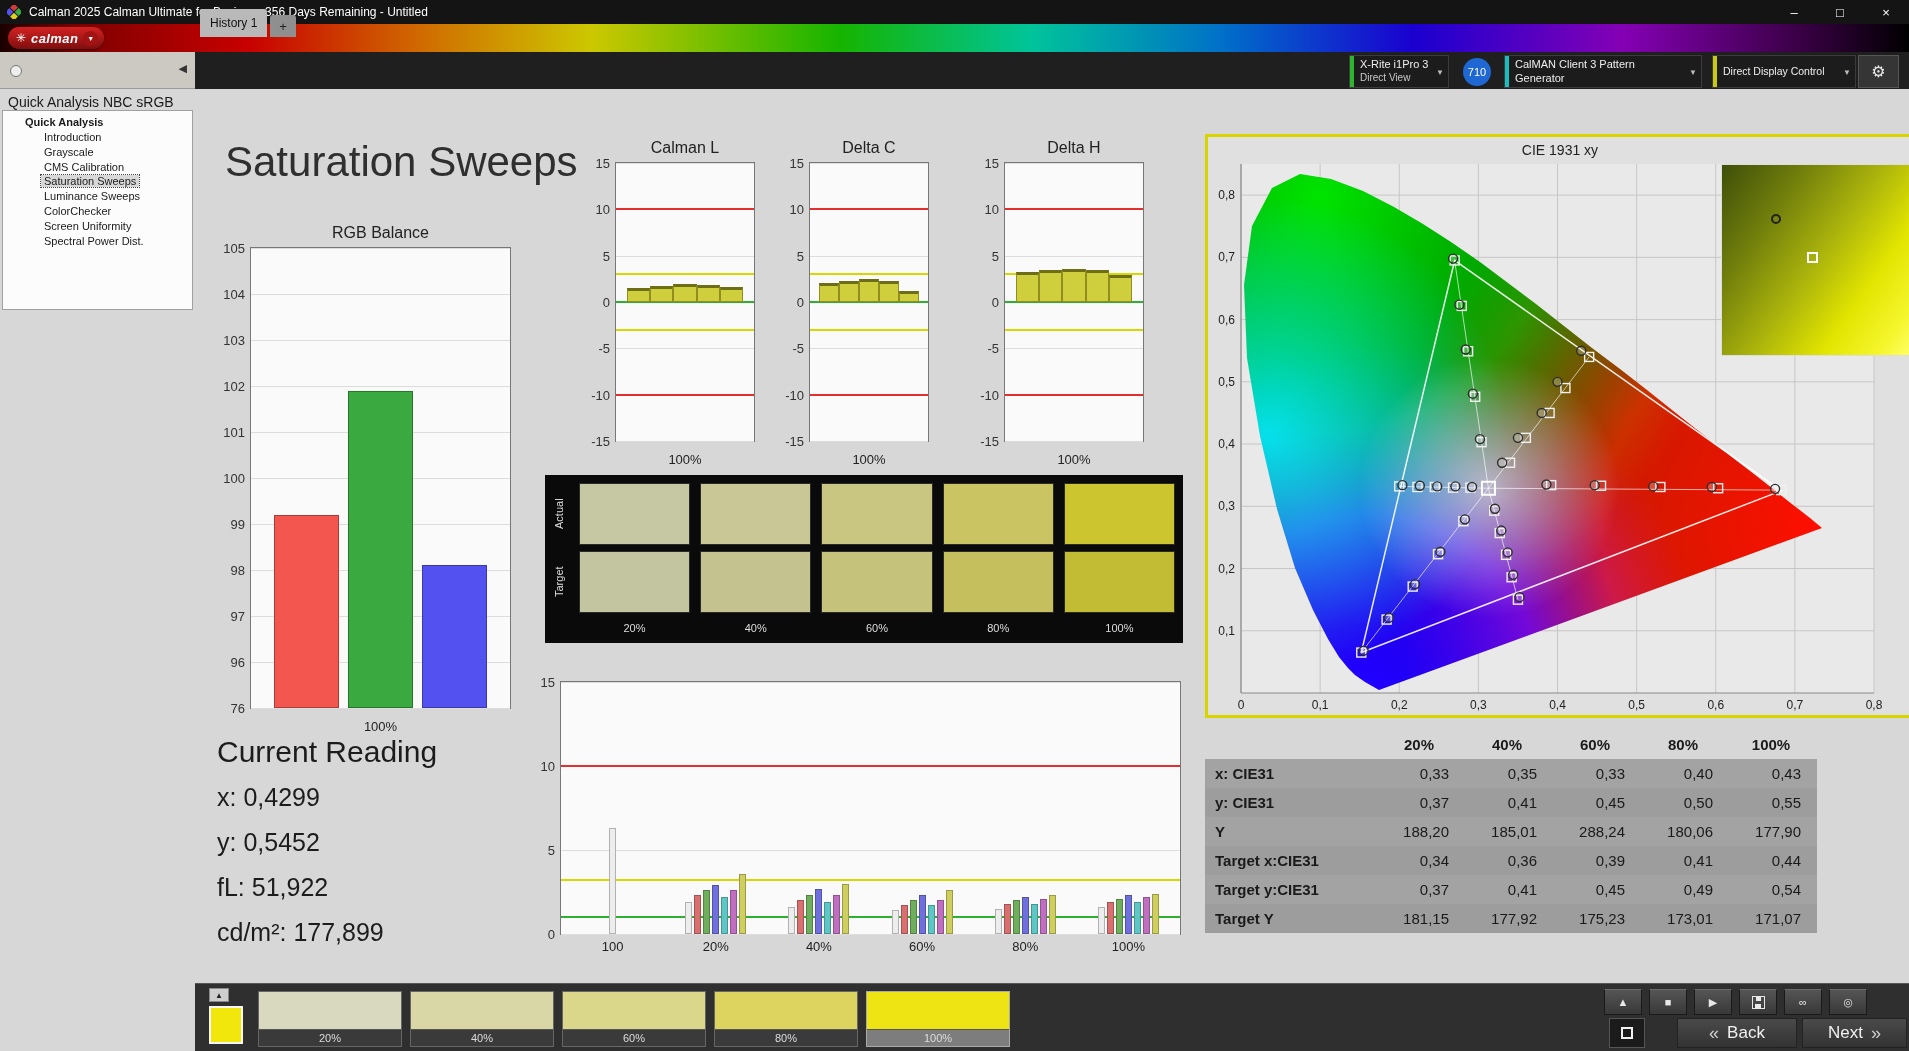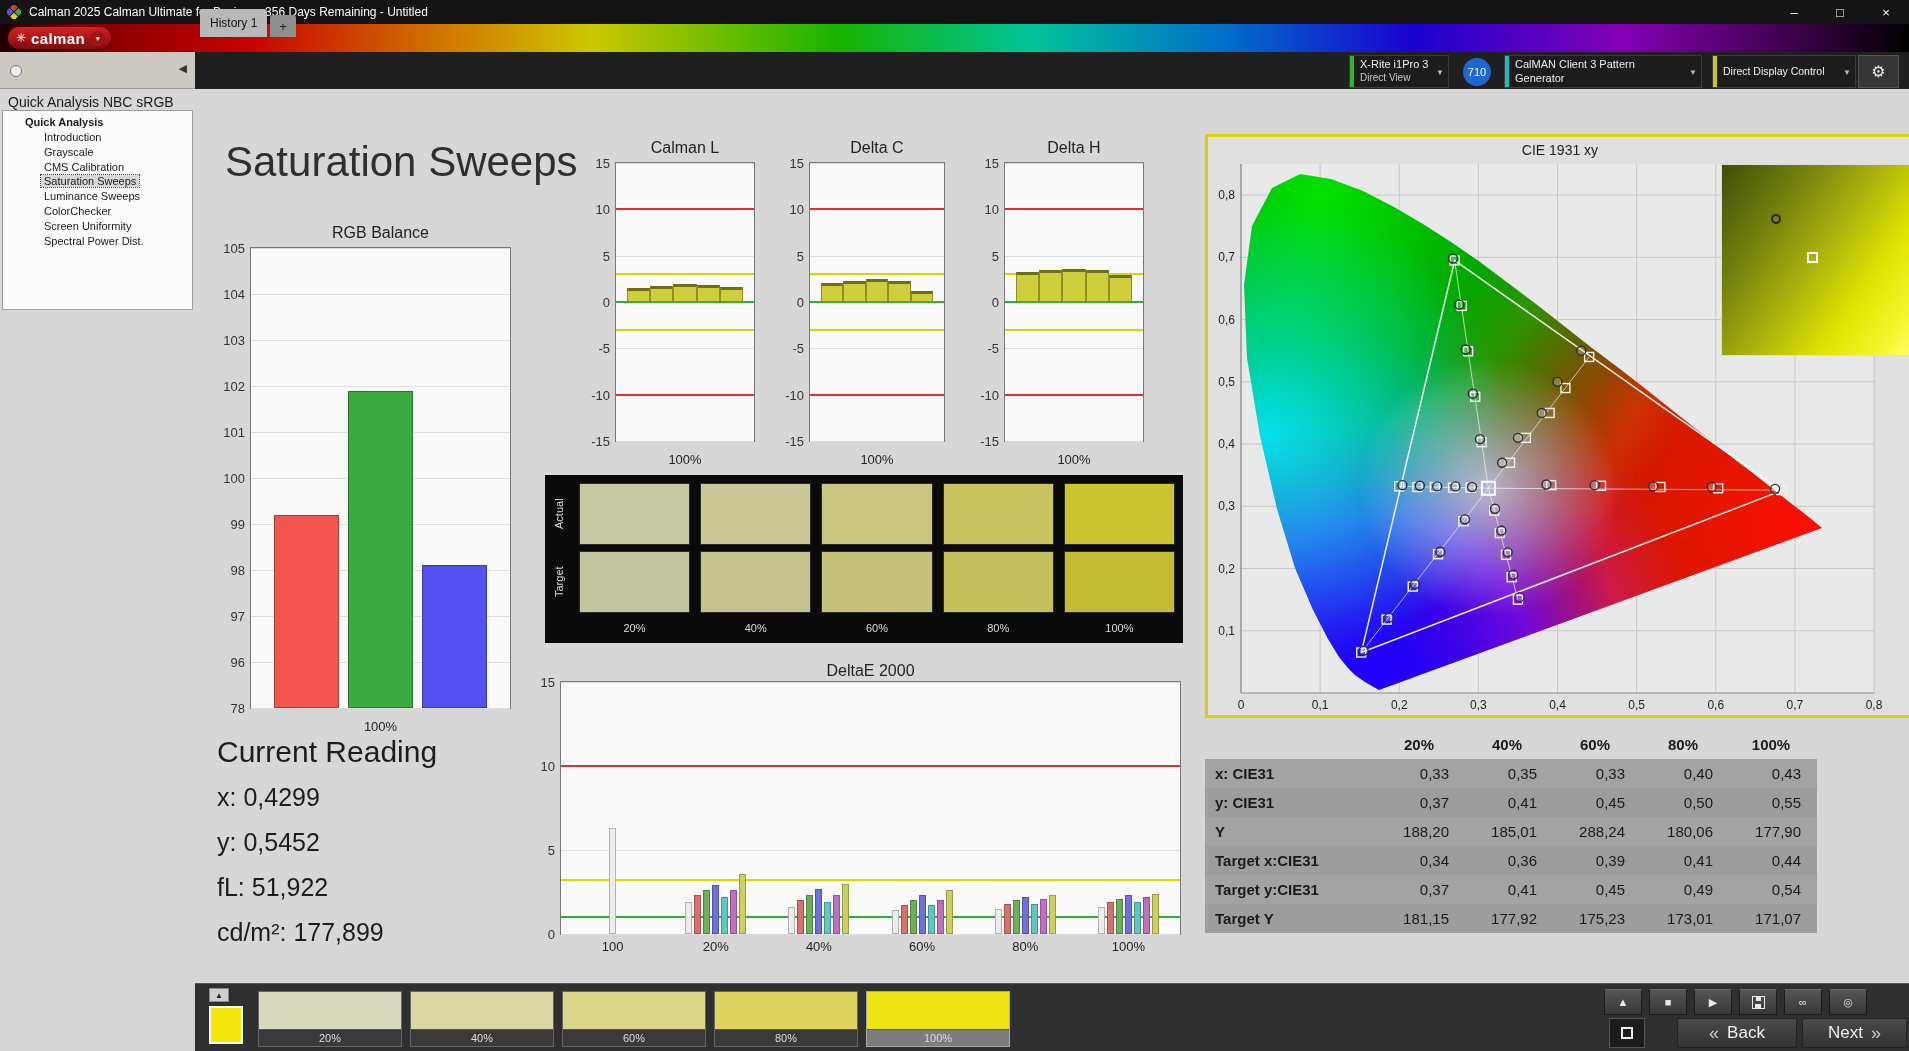--- a/index.html
+++ b/index.html
@@ -9,21 +9,21 @@
 
 .titlebar{left:0;top:0;width:1909px;height:24px;background:#141414;color:#fff;display:flex;align-items:center;}
 .t-icon{width:14px;height:14px;margin:0 8px 0 7px;flex:0 0 auto;}
 .t-text{font-size:12px;white-space:nowrap;}
 .win-btns{margin-left:auto;display:flex;height:100%;}
 .win-btn{width:46px;height:100%;display:flex;align-items:center;justify-content:center;font-size:13px;color:#fff;cursor:default;}
 
 .rainbow{left:0;top:24px;width:1909px;height:28px;background:linear-gradient(90deg,#1a0000 0%,#7c0000 4%,#c80000 13%,#d06a00 22%,#ccc800 31%,#16b400 44%,#00c49a 54%,#0070c8 64%,#1a00d0 74%,#8400b4 85%,#3c0048 94%,#000 100%);}
 .logo{position:absolute;left:8px;top:3px;height:22px;background:linear-gradient(#d42222,#7e0e0e);border-radius:11px;display:flex;align-items:center;padding:0 6px 0 8px;gap:5px;box-shadow:0 1px 2px rgba(0,0,0,.5);}
 .logo .pin{color:#fff;font-size:12px;}
-.logo .nm{color:#fff;font-weight:bold;font-size:15px;letter-spacing:.4px;}
+.logo .nm{color:#fff;font-weight:bold;font-size:13px;letter-spacing:.4px;font-style:italic;}
 .logo .dd{width:15px;height:15px;border-radius:50%;background:#a21414;color:#fff;font-size:7px;display:flex;align-items:center;justify-content:center;}
 
 .tabstrip{left:195px;top:52px;width:1714px;height:37px;background:#1f1f1f;}
 .side-topstrip{left:0;top:52px;width:195px;height:37px;background:#ccc9c3;border-bottom:1px solid #9a9a9a;}
 .round-btn{position:absolute;left:10px;top:13px;width:12px;height:12px;border-radius:50%;background:#eee;border:1px solid #777;}
 .collapse-btn{position:absolute;right:8px;top:10px;font-size:11px;color:#333;}
 .tab{position:absolute;top:9px;height:28px;background:#b9b9b9;border-radius:3px 3px 0 0;color:#111;font-size:12px;display:flex;align-items:center;justify-content:center;padding:0 10px;}
 .tab-add{position:absolute;top:15px;height:22px;width:26px;background:#8f8f8f;border-radius:3px 3px 0 0;color:#222;font-size:13px;display:flex;align-items:center;justify-content:center;}
 
 .dd-box{position:absolute;top:55px;height:33px;background:#1c1c1c;border:1px solid #3c3c3c;color:#eee;font-size:11px;display:flex;align-items:center;}
@@ -199,21 +199,21 @@
     <div class="ylab" style="top: 50%;">100</div>
     <div class="grid" style="top: 60%;"></div>
     <div class="ylab" style="top: 60%;">99</div>
     <div class="grid" style="top: 70%;"></div>
     <div class="ylab" style="top: 70%;">98</div>
     <div class="grid" style="top: 80%;"></div>
     <div class="ylab" style="top: 80%;">97</div>
     <div class="grid" style="top: 90%;"></div>
     <div class="ylab" style="top: 90%;">96</div>
     <div class="grid" style="top: 100%;"></div>
-    <div class="ylab" style="top: 100%;">78</div>
+    <div class="ylab" style="top: 100%;">76</div>
     <div class="bar" style="left: 9%; width: 25%; top: 58%; bottom: 0px; background: rgb(242, 86, 79);"></div>
     <div class="bar" style="left: 37.5%; width: 25%; top: 31%; bottom: 0px; background: rgb(58, 169, 63);"></div>
     <div class="bar" style="left: 66%; width: 25%; top: 69%; bottom: 0px; background: rgb(83, 82, 240);"></div>
   </div>
 <div class="plot" id="c-delta_l" style="left:615px;top:162px;width:140px;height:280px;">
   <div class="c-title">Calman L</div>
   <div class="c-xlabel">100%</div>
 <div class="grid" style="top: 0%;"></div>
     <div class="ylab" style="top: 0%;">15</div>
     <div class="grid" style="top: 16.6667%;"></div>
@@ -232,21 +232,21 @@
     <div class="refline" style="top: calc(83.3333% - 1px); background: rgb(226, 48, 48);"></div>
     <div class="refline" style="top: calc(40% - 1px); background: rgb(216, 216, 0);"></div>
     <div class="refline" style="top: calc(60% - 1px); background: rgb(216, 216, 0);"></div>
     <div class="refline" style="top: calc(50% - 1px); background: rgb(47, 175, 47);"></div>
     <div class="bar slab" style="left: 8%; width: 16.8%; top: 45%; height: 5%; background: rgb(207, 206, 60);"></div>
     <div class="bar slab" style="left: 24.8%; width: 16.8%; top: 44.3333%; height: 5.66667%; background: rgb(207, 206, 60);"></div>
     <div class="bar slab" style="left: 41.6%; width: 16.8%; top: 43.6667%; height: 6.33333%; background: rgb(207, 206, 60);"></div>
     <div class="bar slab" style="left: 58.4%; width: 16.8%; top: 44%; height: 6%; background: rgb(207, 206, 60);"></div>
     <div class="bar slab" style="left: 75.2%; width: 16.8%; top: 44.6667%; height: 5.33333%; background: rgb(207, 206, 60);"></div>
   </div>
-<div class="plot" id="c-delta_c" style="left:809px;top:162px;width:136px;height:280px;">
+<div class="plot" id="c-delta_c" style="left:809px;top:162px;width:120px;height:280px;">
   <div class="c-title">Delta C</div>
   <div class="c-xlabel">100%</div>
 <div class="grid" style="top: 0%;"></div>
     <div class="ylab" style="top: 0%;">15</div>
     <div class="grid" style="top: 16.6667%;"></div>
     <div class="ylab" style="top: 16.6667%;">10</div>
     <div class="grid" style="top: 33.3333%;"></div>
     <div class="ylab" style="top: 33.3333%;">5</div>
     <div class="grid" style="top: 50%;"></div>
     <div class="ylab" style="top: 50%;">0</div>
@@ -289,21 +289,20 @@
     <div class="refline" style="top: calc(40% - 1px); background: rgb(216, 216, 0);"></div>
     <div class="refline" style="top: calc(60% - 1px); background: rgb(216, 216, 0);"></div>
     <div class="refline" style="top: calc(50% - 1px); background: rgb(47, 175, 47);"></div>
     <div class="bar slab" style="left: 8%; width: 16.8%; top: 39.3333%; height: 10.6667%; background: rgb(207, 206, 60);"></div>
     <div class="bar slab" style="left: 24.8%; width: 16.8%; top: 38.3333%; height: 11.6667%; background: rgb(207, 206, 60);"></div>
     <div class="bar slab" style="left: 41.6%; width: 16.8%; top: 38%; height: 12%; background: rgb(207, 206, 60);"></div>
     <div class="bar slab" style="left: 58.4%; width: 16.8%; top: 38.6667%; height: 11.3333%; background: rgb(207, 206, 60);"></div>
     <div class="bar slab" style="left: 75.2%; width: 16.8%; top: 40.3333%; height: 9.66667%; background: rgb(207, 206, 60);"></div>
   </div>
 <div class="plot" id="c-deltae2000" style="left:560px;top:681px;width:621px;height:254px;">
-  <div class="c-title" style="top:-20px;">DeltaE 2000</div>
 <div class="grid" style="top: 0%;"></div>
     <div class="ylab" style="top: 0%;">15</div>
     <div class="grid" style="top: 33.3333%;"></div>
     <div class="ylab" style="top: 33.3333%;">10</div>
     <div class="grid" style="top: 66.6667%;"></div>
     <div class="ylab" style="top: 66.6667%;">5</div>
     <div class="grid" style="top: 100%;"></div>
     <div class="ylab" style="top: 100%;">0</div>
     <div class="refline" style="top: calc(33.3333% - 1px); background: rgb(226, 48, 48);"></div>
     <div class="refline" style="top: calc(78.6667% - 1px); background: rgb(216, 216, 0);"></div>

